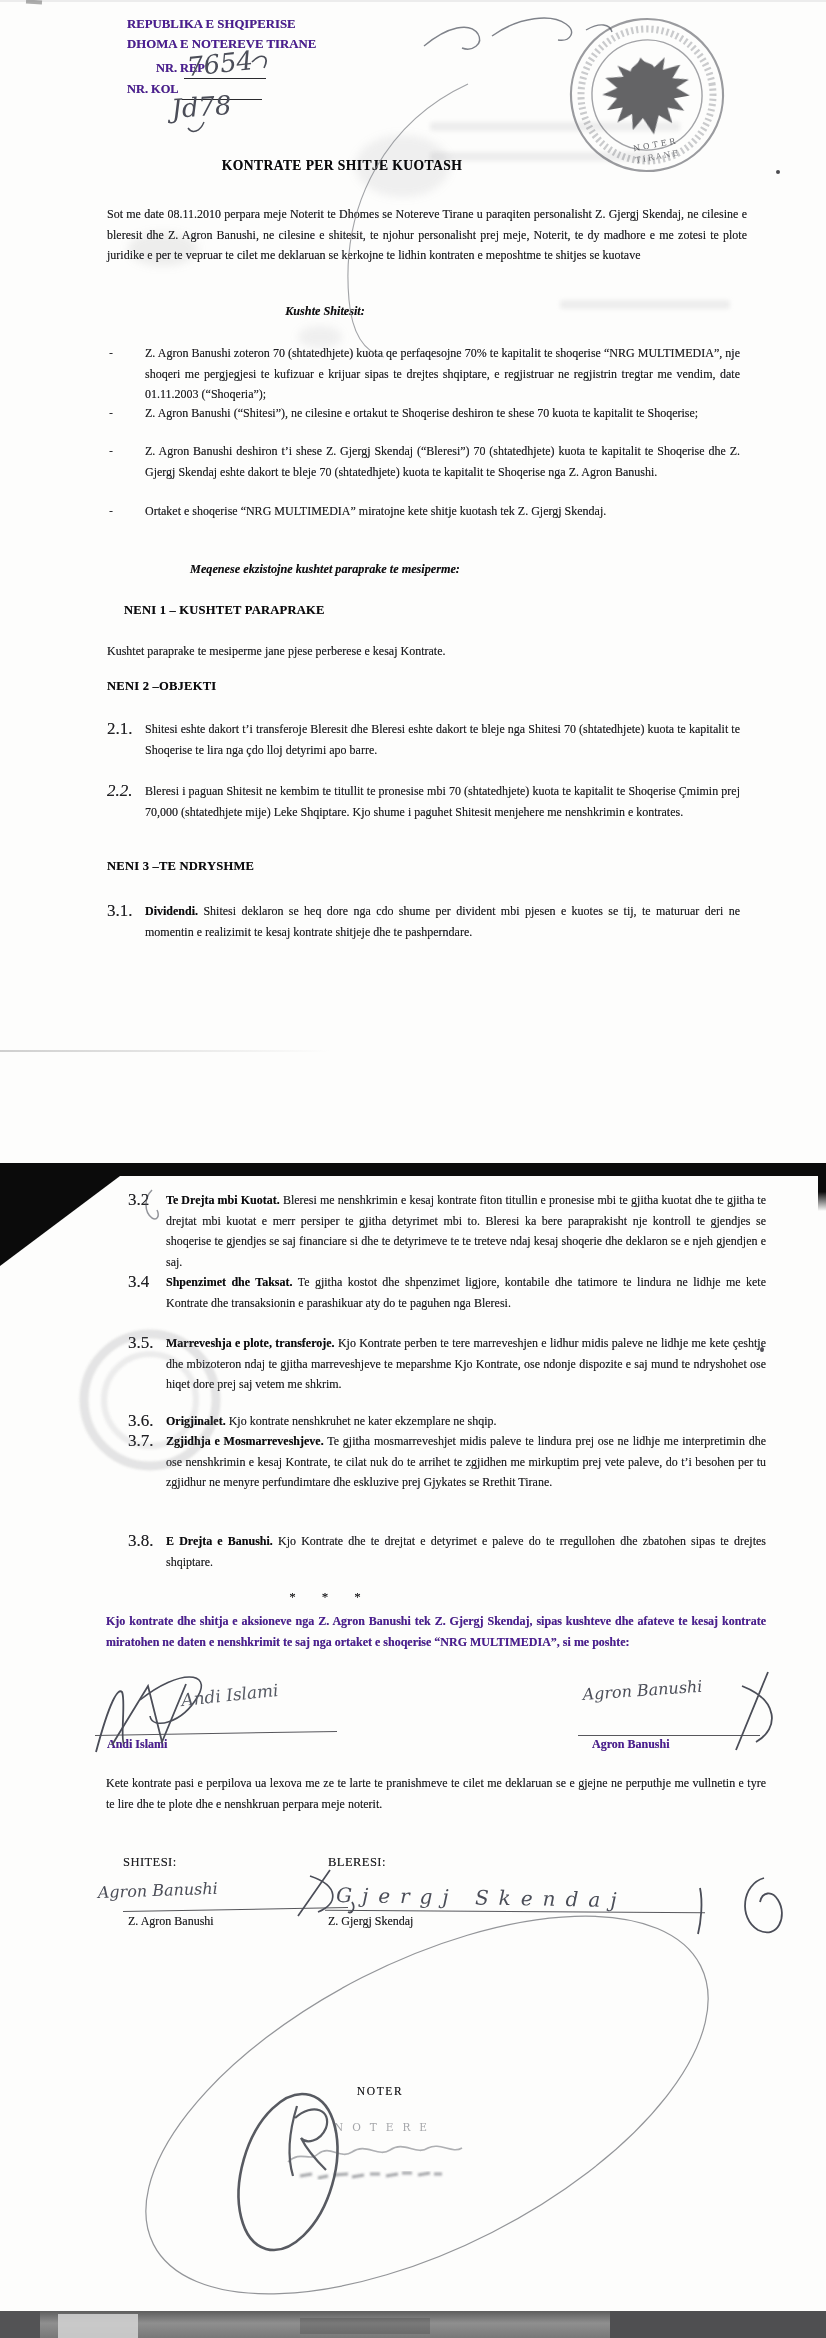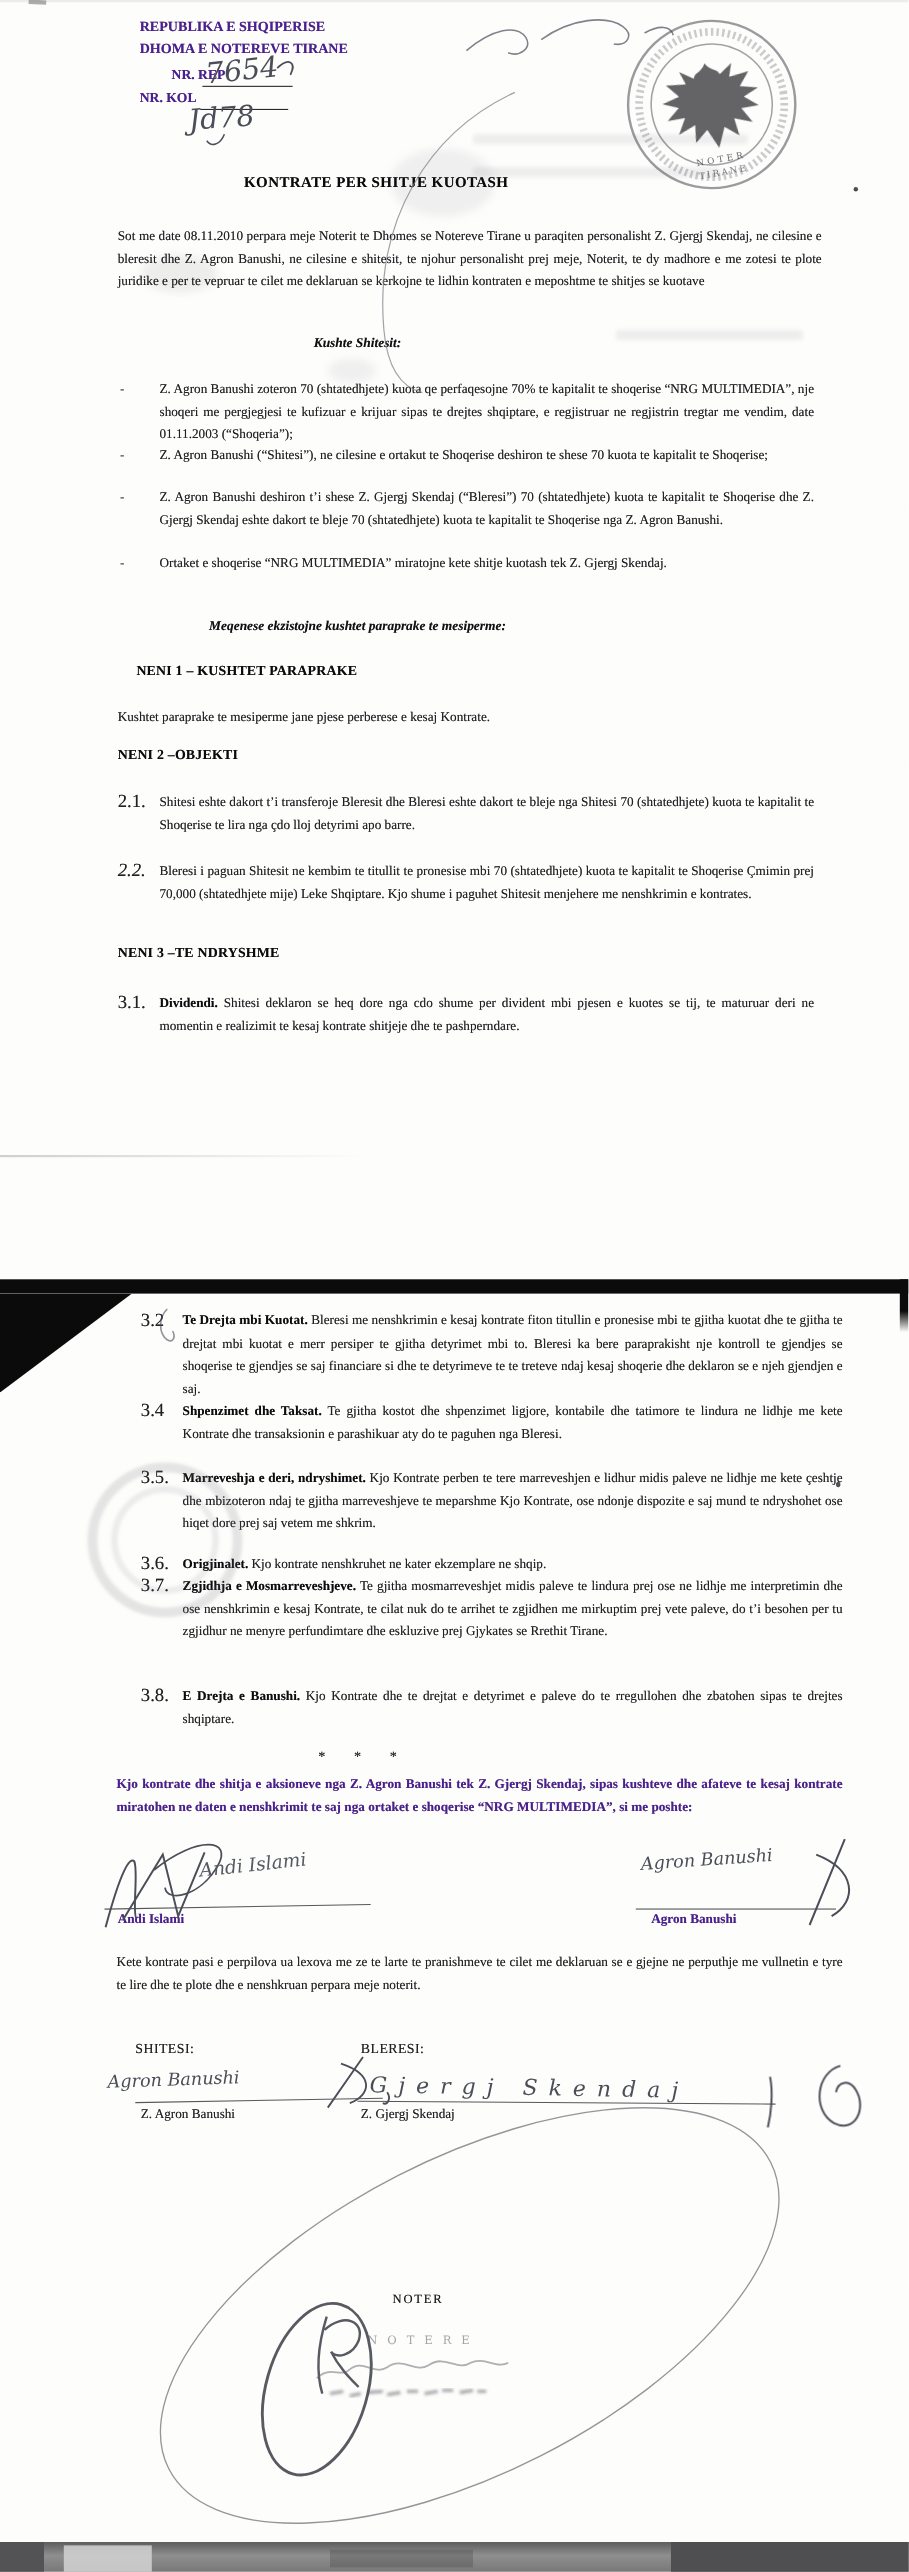--- a/index.html
+++ b/index.html
@@ -99,21 +99,21 @@
   <div class="clause scan-text" style="left:128px;top:1190px;width:638px;">
     <span class="cnum">3.2</span>
     <div class="ctext"><b class="clead">Te Drejta mbi Kuotat.</b> <span>Bleresi me nenshkrimin e kesaj kontrate fiton titullin e pronesise mbi te gjitha kuotat dhe te gjitha te drejtat mbi kuotat e merr persiper te gjitha detyrimet mbi to. Bleresi ka bere paraprakisht nje kontroll te gjendjes se shoqerise te gjendjes se saj financiare si dhe te detyrimeve te te treteve ndaj kesaj shoqerie dhe deklaron se e njeh gjendjen e saj.</span></div>
   </div>
   <div class="clause scan-text" style="left:128px;top:1272px;width:638px;">
     <span class="cnum">3.4</span>
     <div class="ctext"><b class="clead">Shpenzimet dhe Taksat.</b> <span>Te gjitha kostot dhe shpenzimet ligjore, kontabile dhe tatimore te lindura ne lidhje me kete Kontrate dhe transaksionin e parashikuar aty do te paguhen nga Bleresi.</span></div>
   </div>
   <div class="clause scan-text" style="left:128px;top:1333px;width:638px;">
     <span class="cnum">3.5.</span>
-    <div class="ctext"><b class="clead">Marreveshja e deri, ndryshimet.</b> <span>Kjo Kontrate perben te tere marreveshjen e lidhur midis paleve ne lidhje me kete çeshtje dhe mbizoteron ndaj te gjitha marreveshjeve te meparshme Kjo Kontrate, ose ndonje dispozite e saj mund te ndryshohet ose hiqet dore prej saj vetem me shkrim.</span></div>
+    <div class="ctext"><b class="clead">Marreveshja e plote, transferoje.</b> <span>Kjo Kontrate perben te tere marreveshjen e lidhur midis paleve ne lidhje me kete çeshtje dhe mbizoteron ndaj te gjitha marreveshjeve te meparshme Kjo Kontrate, ose ndonje dispozite e saj mund te ndryshohet ose hiqet dore prej saj vetem me shkrim.</span></div>
   </div>
   <div class="clause scan-text" style="left:128px;top:1411px;width:638px;">
     <span class="cnum">3.6.</span>
     <div class="ctext"><b class="clead">Origjinalet.</b> <span>Kjo kontrate nenshkruhet ne kater ekzemplare ne shqip.</span></div>
   </div>
   <div class="clause scan-text" style="left:128px;top:1431px;width:638px;">
     <span class="cnum">3.7.</span>
     <div class="ctext"><b class="clead">Zgjidhja e Mosmarreveshjeve.</b> <span>Te gjitha mosmarreveshjet midis paleve te lindura prej ose ne lidhje me interpretimin dhe ose nenshkrimin e kesaj Kontrate, te cilat nuk do te arrihet te zgjidhen me mirkuptim prej vete paleve, do t’i besohen per tu zgjidhur ne menyre perfundimtare dhe eskluzive prej Gjykates se Rrethit Tirane.</span></div>
   </div>
   <div class="clause scan-text" style="left:128px;top:1531px;width:638px;">

